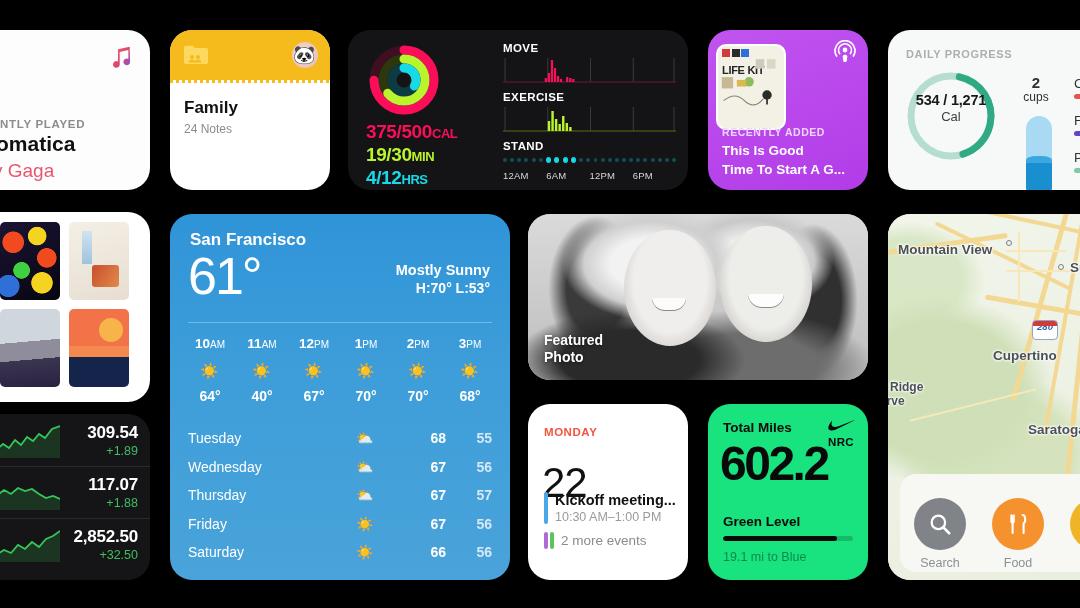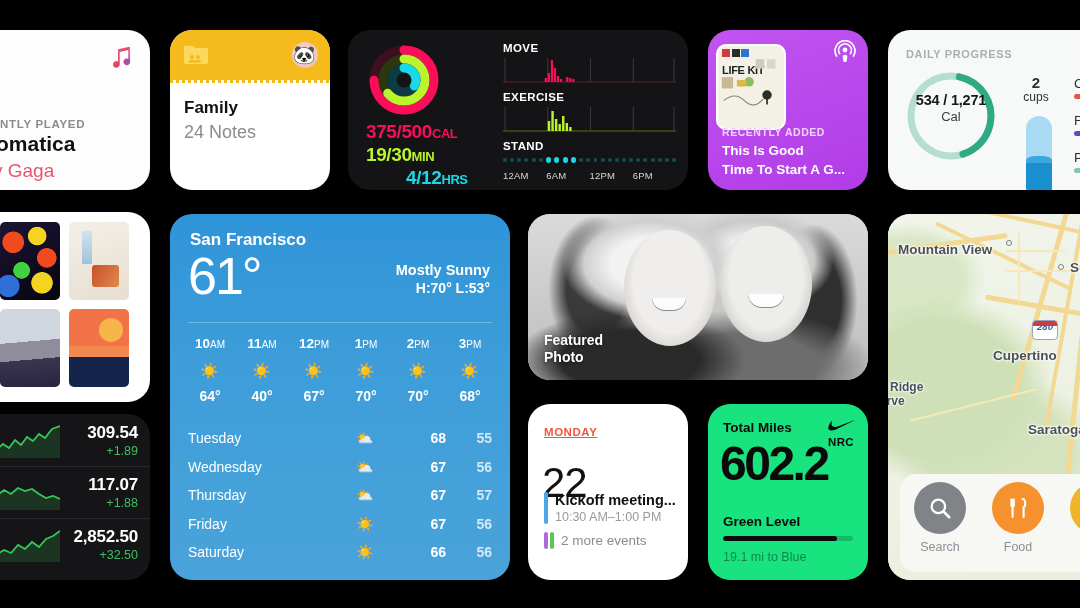--- a/index.html
+++ b/index.html
@@ -56,31 +56,31 @@
   .notes-head { height:52px; background:#f5bb1d; position:relative; }
   .notes-head:after { content:""; position:absolute; left:0; right:0; bottom:-1px; height:3px;
       background:repeating-linear-gradient(90deg,#f5bb1d 0 3px, #fff 3px 6px); }
   .folder-ic { position:absolute; left:13px; top:14px; width:26px; height:21px; }
   .notes-avatar { position:absolute; right:12px; top:12px; width:26px; height:26px; border-radius:50%;
       background:radial-gradient(circle at 40% 40%, #f5d7d0, #e8bdb2);
       overflow:hidden; display:flex; align-items:center; justify-content:center; }
   .notes-avatar span { font-size:18px; line-height:1; }
   .notes-body { padding:16px 14px 0 14px; }
   .notes-title { font-size:17px; font-weight:700; color:#111; }
-  .notes-sub { font-size:18px; color:#8b8b90; margin-top:4px; }
+  .notes-sub { font-size:12px; color:#8b8b90; margin-top:4px; }
 
   
   .w-fitness { left:348px; top:30px; width:340px; height:160px; background:#141416; }
   .rings { position:absolute; left:20px; top:14px; width:72px; height:72px; }
   .fit-stats { position:absolute; left:18px; top:90px; }
   .fit-line { font-size:19px; font-weight:800; letter-spacing:-.4px; line-height:1.22; }
   .fit-line small { font-size:13px; font-weight:800; }
   .fit-move { color:#fa0e5a; }
   .fit-ex { color:#b9f42e; }
-  .fit-st { color:#18d9e8;margin-left:40px; }
+  .fit-st { color:#18d9e8; }
   .charts { position:absolute; left:155px; top:12px; right:12px; }
   .ch-label { font-size:11.5px; font-weight:700; color:#fff; letter-spacing:.4px; margin-bottom:2px; }
   .ch-box { height:28px; position:relative; margin-bottom:7px; }
   .stand-dots { display:flex; gap:3.2px; align-items:center; height:12px; }
   .sd { width:4.6px; height:4.6px; border-radius:50%; background:#0f4e52; }
   .sd.on { background:#18d9e8; width:6px; height:6px; }
   .ch-times { display:flex; font-size:9.5px; color:#d8d8da; margin-top:4px; letter-spacing:.2px;justify-content:space-between; }
   .ch-times span { width:25%; }
 
   
@@ -161,21 +161,21 @@
   .sm1 { position:absolute; left:124px; top:84px; width:34px; height:13px; border-radius:0 0 18px 18px;
          background:#fbfbfb; box-shadow:0 -1px 0 #8a8a8a inset; }
   .sm2 { position:absolute; left:220px; top:80px; width:36px; height:14px; border-radius:0 0 18px 18px;
          background:#fdfdfd; box-shadow:0 -1px 0 #8a8a8a inset; }
   .photo-cap { position:absolute; left:16px; bottom:14px; font-size:14px; font-weight:600; color:#fff;
                line-height:1.22; text-shadow:0 1px 3px rgba(0,0,0,.5); }
 
   
   .w-cal { left:528px; top:404px; width:160px; height:176px; background:#fff; }
   .cal-day { position:absolute; left:16px; top:22px; font-size:11.5px; font-weight:700;
-             letter-spacing:.55px; color:#f0563d;text-decoration:underline; }
+             letter-spacing:.55px; color:#f0563d; }
   .cal-num { position:absolute; left:14px; top:34px; font-size:42px; font-weight:300; color:#111; letter-spacing:-1px;margin-top:21px; }
   .cal-ev { position:absolute; left:16px; top:88px; right:10px; }
   .ev-row { display:flex; }
   .ev-bar { width:4px; border-radius:2px; background:#4aa8e8; margin-right:7px; flex:none; }
   .ev-bar2 { width:4px; border-radius:2px; background:#b06ad8; margin-right:2px; flex:none; height:17px; }
   .ev-bar3 { width:4px; border-radius:2px; background:#5bc45b; margin-right:7px; flex:none; height:17px; }
   .ev-title { font-size:14.5px; font-weight:600; color:#111; white-space:nowrap; overflow:hidden; }
   .ev-time { font-size:12.5px; color:#9a9a9f; margin-top:2px; }
   .ev-more { font-size:13.5px; color:#8b8b90; }
 
@@ -204,21 +204,21 @@
   .shield { position:absolute; left:144px; top:106px; width:26px; height:20px; border-radius:4px;
             background:#fff; border:1.5px solid #8fa6c6; display:flex; align-items:flex-start;
             justify-content:center; overflow:hidden; }
   .shield i { font-size:9.5px; font-weight:800; color:#2d5fa8; line-height:1.35; }
   .shield:before { content:""; position:absolute; left:0; right:0; top:0; height:5px; background:#d23b3b; }
   .mlab { position:absolute; font-size:13.5px; font-weight:600; color:#4b5057;
           text-shadow:0 0 3px #fff,0 0 3px #fff,0 0 3px #fff; white-space:nowrap; }
   .mdot { position:absolute; width:6px; height:6px; border-radius:50%; border:1.5px solid #7c8189; }
   .map-tray { position:absolute; left:12px; right:-20px; bottom:8px; height:98px;
               background:#f7f8f3; border-radius:16px; }
-  .tray-btn { position:absolute; top:8px; text-align:center; }
+  .tray-btn { position:absolute; top:24px; text-align:center; }
   .tray-circ { width:52px; height:52px; border-radius:50%; display:flex; align-items:center; justify-content:center; }
   .tray-lbl { font-size:12.5px; color:#8b9097; margin-top:6px; }
 </style>
 </head>
 <body>
 
 <div class="stage">
 
   <div class="widget w-music">
     <svg class="music-note" viewBox="0 0 24 24">

